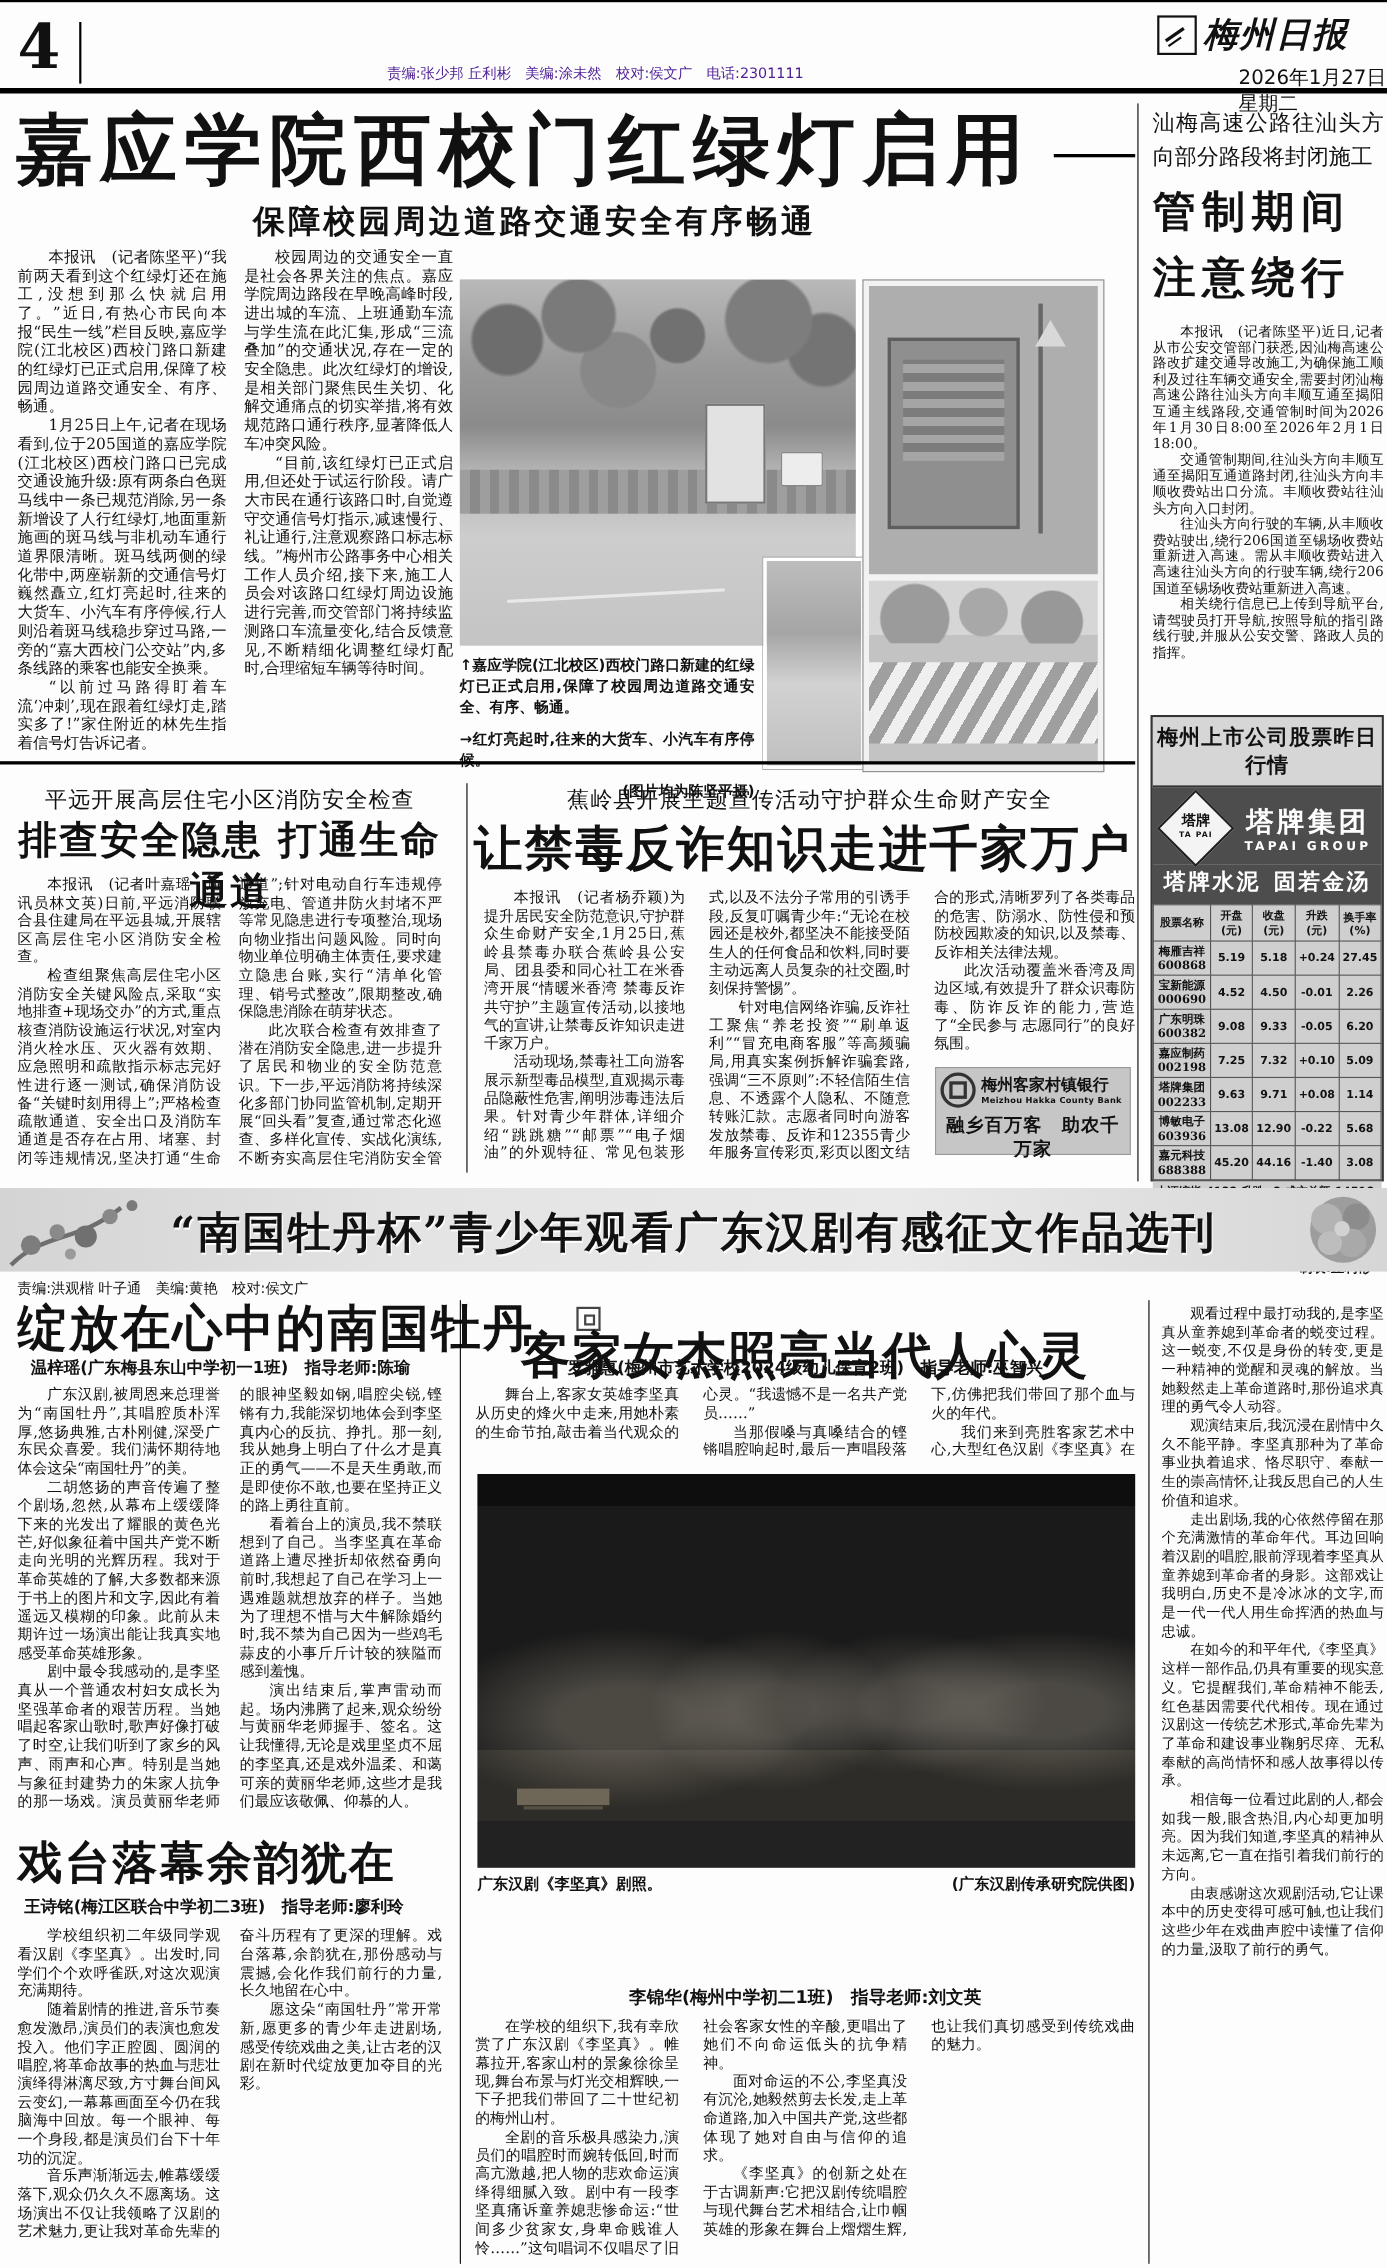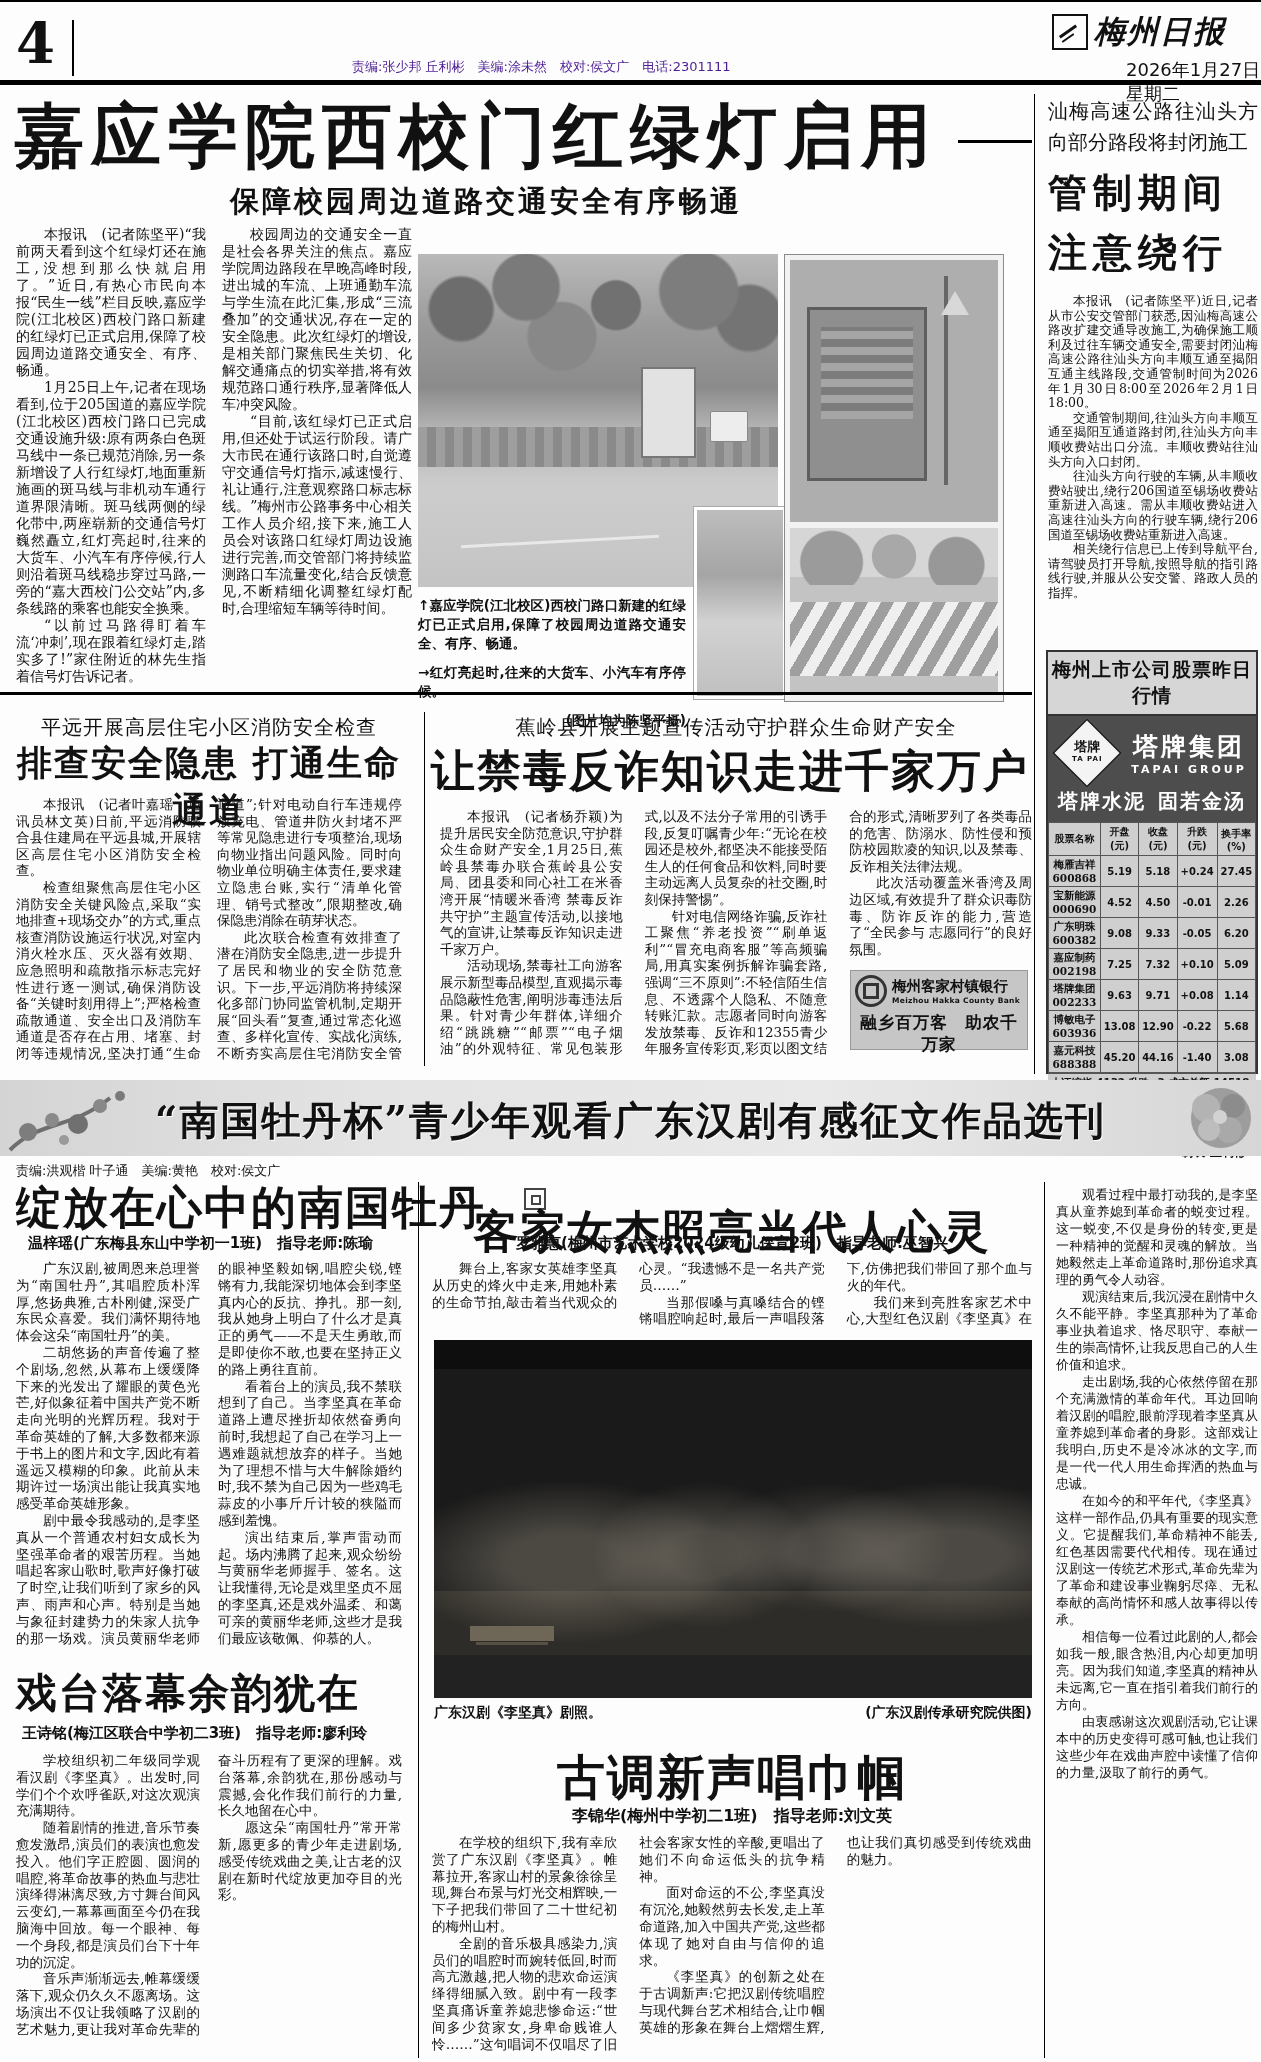--- a/index.html
+++ b/index.html
@@ -455,21 +455,20 @@
     </div>
 
   <div class="abs stage-photo">
     <div class="stage-bench"></div>
   </div>
   <div class="abs photo-caption-row">
     <span>广东汉剧《李坚真》剧照。</span>
     <span>(广东汉剧传承研究院供图)</span>
   </div>
 
-  <div class="abs essay-title e4-title">古调新声唱巾帼</div>
   <div class="abs byline e4-byline">李锦华(梅州中学初二1班)　指导老师:刘文英</div>
   <div class="abs e4-body body-cols">
       <p class="para">在学校的组织下,我有幸欣赏了广东汉剧《李坚真》。帷幕拉开,客家山村的景象徐徐呈现,舞台布景与灯光交相辉映,一下子把我们带回了二十世纪初的梅州山村。</p>
       <p class="para">全剧的音乐极具感染力,演员们的唱腔时而婉转低回,时而高亢激越,把人物的悲欢命运演绎得细腻入致。剧中有一段李坚真痛诉童养媳悲惨命运:“世间多少贫家女,身卑命贱谁人怜……”这句唱词不仅唱尽了旧社会客家女性的辛酸,更唱出了她们不向命运低头的抗争精神。</p>
       <p class="para">面对命运的不公,李坚真没有沉沦,她毅然剪去长发,走上革命道路,加入中国共产党,这些都体现了她对自由与信仰的追求。</p>
       <p class="para">《李坚真》的创新之处在于古调新声:它把汉剧传统唱腔与现代舞台艺术相结合,让巾帼英雄的形象在舞台上熠熠生辉,也让我们真切感受到传统戏曲的魅力。</p>
     </div>
 
   <div class="abs vdiv vdiv-b2"></div>
 

